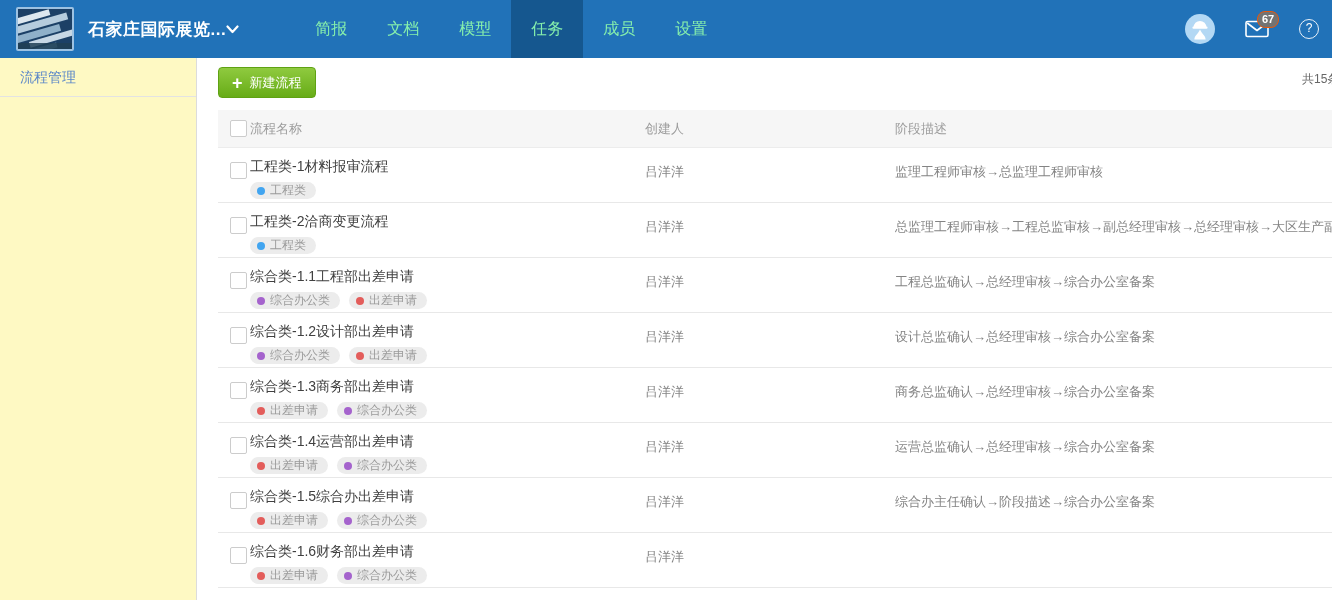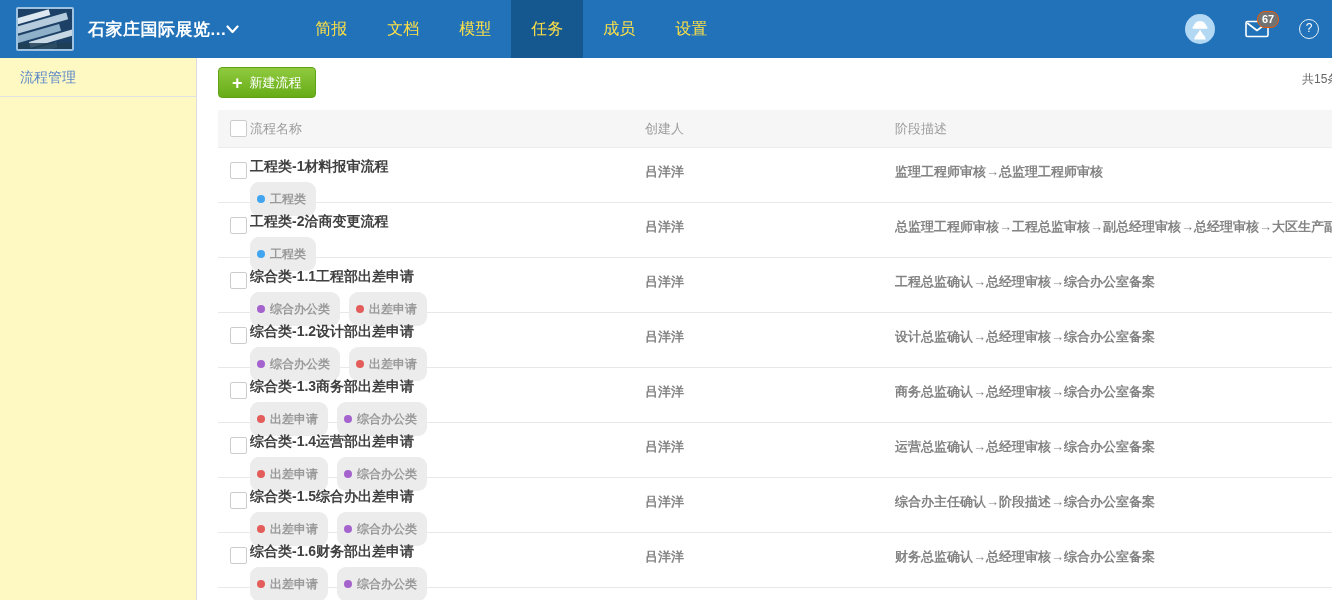--- a/index.html
+++ b/index.html
@@ -8,21 +8,21 @@
     background:#fff;font-family:"Liberation Sans","DejaVu Sans",sans-serif;
     -webkit-font-smoothing:antialiased;
   }
   
   .topbar{position:absolute;top:0;left:0;width:1332px;height:58px;background:#2172b8;display:flex;align-items:center;}
   .logo{margin-left:16px;width:58px;height:44px;border:2px solid #9dc2e2;border-radius:2px;box-sizing:border-box;overflow:hidden;flex:none;cursor:pointer;background:#1c4066;}
   .title-wrap{margin-left:14px;display:flex;align-items:center;cursor:pointer;flex:none;}
   .title{color:#fff;font-size:17px;font-weight:bold;letter-spacing:.5px;white-space:nowrap;}
   .chev{display:block;}
   .nav{display:flex;height:58px;margin-left:56px;flex:none;}
-  .nav-item{height:58px;line-height:58px;padding:0 20px;color:#fde047;font-size:16px;cursor:pointer;white-space:nowrap;}
+  .nav-item{height:58px;line-height:58px;padding:0 20px;color:#86efac;font-size:16px;cursor:pointer;white-space:nowrap;}
   .nav-item.active{background:#15578f;}
   .spacer{flex:1;}
   .avatar{width:30px;height:30px;margin-right:30px;flex:none;cursor:pointer;}
   .msg{position:relative;margin-right:30px;flex:none;cursor:pointer;width:24px;height:18px;}
   .badge{position:absolute;top:-9px;left:12px;background:#737373;border:1px solid #e8590c;color:#fff;font-size:11px;font-weight:bold;line-height:13px;padding:1px 4px;border-radius:8px;}
   .help{width:18px;height:18px;border:1px solid rgba(255,255,255,.9);border-radius:50%;color:#fff;font-size:12px;text-align:center;line-height:17px;margin-right:13px;flex:none;cursor:pointer;}
   
   .sidebar{position:absolute;top:58px;left:0;width:197px;bottom:0;background:#fef9c3;border-right:1px solid #dcdcdc;box-sizing:border-box;}
   .side-item{height:38px;line-height:38px;padding-left:20px;color:#5b87c8;font-size:14px;border-bottom:1px solid #e3e3e3;cursor:pointer;}
   
@@ -32,25 +32,25 @@
     background:linear-gradient(#8fca3f,#67ac17);border:1px solid #5fa213;border-radius:4px;color:#fff;font-size:13px;cursor:pointer;
     font-family:"Liberation Sans","DejaVu Sans",sans-serif;}
   .new-btn .plus{font-size:18px;font-weight:bold;margin-right:7px;line-height:1;}
   .count{position:absolute;left:1104px;top:13px;font-size:12px;color:#666;white-space:nowrap;}
   
   .table{margin-left:20px;}
   .thead,.row{display:grid;grid-template-columns:32px 395px 250px 1fr;}
   .thead{height:37px;background:#f6f6f6;align-items:center;color:#9c9c9c;font-size:13px;border-bottom:1px solid #ececec;}
   .thead .checkbox{margin-left:12px;}
   .checkbox{width:15px;height:15px;border:1px solid #ccc;border-radius:2px;background:#fff;box-sizing:content-box;cursor:pointer;}
-  .row{height:55px;border-bottom:1px solid #e8e8e8;box-sizing:border-box;font-weight:bold;}
+  .row{height:55px;border-bottom:1px solid #e8e8e8;box-sizing:border-box;}
   .row .checkbox{margin:14px 0 0 12px;}
   .pname{margin-top:10px;font-size:14px;color:#404040;cursor:pointer;white-space:nowrap;}
   .tags{margin-top:6px;display:flex;gap:9px;}
-  .tag{display:inline-flex;align-items:center;height:34px;padding:0 10px 0 7px;background:#ececec;border-radius:9px;font-size:12px;color:#9a9a9a;white-space:nowrap;}
+  .tag{display:inline-flex;align-items:center;height:17px;padding:0 10px 0 7px;background:#ececec;border-radius:9px;font-size:12px;color:#9a9a9a;white-space:nowrap;}
   .dot{width:8px;height:8px;border-radius:50%;margin-right:5px;flex:none;}
   .col-creator{padding-top:15px;font-size:13px;color:#848484;}
   .col-stage{padding-top:15px;font-size:13px;color:#848484;white-space:nowrap;overflow:hidden;}
 </style>
 </head>
 <body>
 
 <div class="app">
 
   <header class="topbar">
@@ -281,19 +281,18 @@
                   <span class="dot" style="background: rgb(227, 93, 91);"></span>
                   <span>出差申请</span>
                 </span>
                 <span class="tag">
                   <span class="dot" style="background: rgb(165, 99, 205);"></span>
                   <span>综合办公类</span>
                 </span>
               </div>
     </div>
     <div class="col-creator">吕洋洋</div>
-    <div class="col-stage">财务总监确认→总经理审核→综合办公室备案</div>
   </div>
 </div>
     </div>
   </main>
 
 </div>
 
 </body></html>

